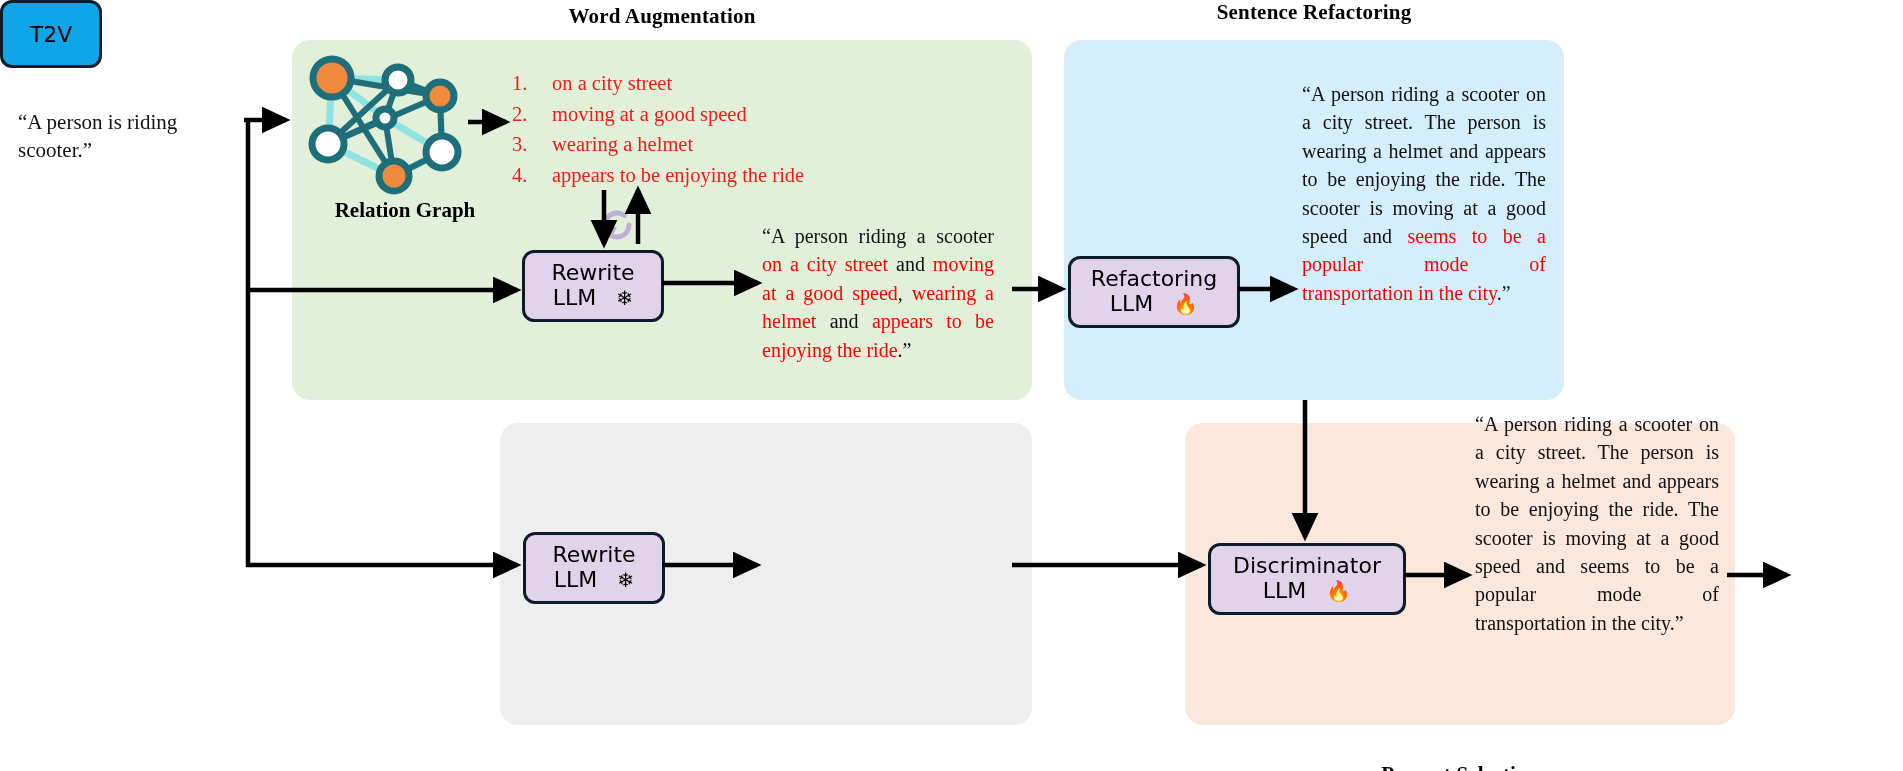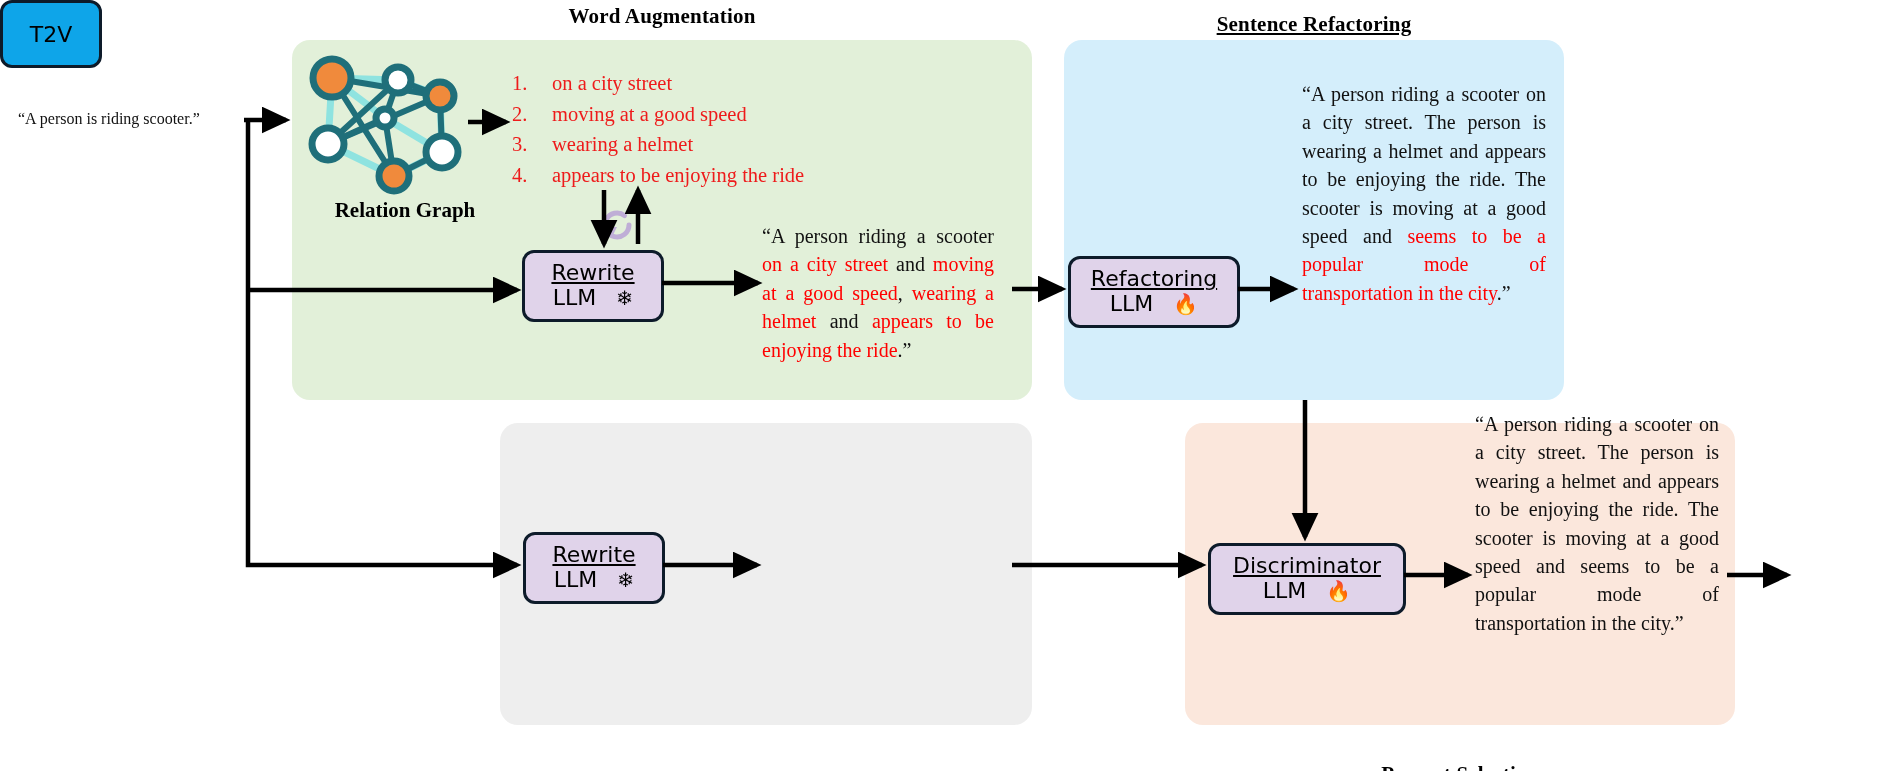--- a/index.html
+++ b/index.html
@@ -8,45 +8,45 @@
   .stage{position:absolute;inset:0;border-radius:8px;}
   .panel{position:absolute;border-radius:18px;}
   #panel-word-aug{left:292px;top:40px;width:740px;height:360px;background:#e2f0d9;}
   #panel-sent-ref{left:1064px;top:40px;width:500px;height:360px;background:#d4eefb;}
   #panel-rewrite-inst{left:500px;top:423px;width:532px;height:302px;background:#eeeeee;}
   #panel-prompt-sel{left:1185px;top:423px;width:550px;height:302px;background:#fbe7dc;}
 
   .panel-title{position:absolute;font-family:"Liberation Serif",serif;
       font-weight:bold;font-size:21px;letter-spacing:.2px;text-align:center;color:#000;}
   #title-word-aug{left:492px;top:4px;width:340px;}
-  #title-sent-ref{left:1114px;top:12px;width:400px;text-decoration:underline;}
+  #title-sent-ref{left:1114px;top:0;width:400px;}
   #title-rewrite-inst{left:496px;top:738px;width:540px;}
   #title-prompt-sel{left:1185px;top:738px;width:550px;margin-top:24px;}
 
   .txt{position:absolute;font-family:"Liberation Serif",serif;color:#111;}
 
-  #input-prompt{left:18px;top:108px;width:230px;font-size:16px;line-height:1.35;}
+  #input-prompt{left:18px;top:108px;width:230px;font-size:21px;line-height:1.35;}
 
   .list{position:absolute;left:512px;top:68px;width:340px;font-size:20.5px;
         color:#ee1b1b;line-height:1.49;}
   .list .row{display:flex;}
   .list .num{width:40px;flex:none;}
 
   .para{position:absolute;font-size:20px;line-height:1.42;
         text-align:justify;text-align-last:left;color:#111;}
   .para .r{color:#ff0000;}
   #para-word-aug{left:762px;top:222px;width:232px;}
   #para-sent-ref{left:1302px;top:80px;width:244px;}
   #para-rewrite-inst{left:762px;top:465px;width:240px;}
   #para-prompt-sel{left:1475px;top:410px;width:244px;}
 
   .llm-box{position:absolute;border:3px solid #0d1b2a;border-radius:12px;
       background:#e0d3ea;display:flex;flex-direction:column;align-items:center;
       justify-content:center;font-family:"DejaVu Sans",sans-serif;color:#000;}
-  .llm-box .l1{font-size:22px;line-height:1.1;text-decoration:underline;}
+  .llm-box .l1{font-size:22px;line-height:1.1;}
   .llm-box .l2{font-size:22px;line-height:1.15;display:flex;align-items:center;gap:20px;}
   #box-rewrite-1{left:522px;top:250px;width:136px;height:66px;}
   #box-rewrite-2{left:523px;top:532px;width:136px;height:66px;}
   #box-refactor{left:1068px;top:256px;width:166px;height:66px;}
   #box-discriminator{left:1208px;top:543px;width:192px;height:66px;text-align:right;}
   #box-t2v{left:1793px;top:543px;width:96px;height:62px;background:#0ea5e9;
       border:3px solid #0d1b2a;border-radius:12px;display:flex;align-items:center;
       justify-content:center;font-family:"DejaVu Sans",sans-serif;font-size:22px;}
   .emoji{font-family:"DejaVu Sans",sans-serif;font-size:20px;}
 

